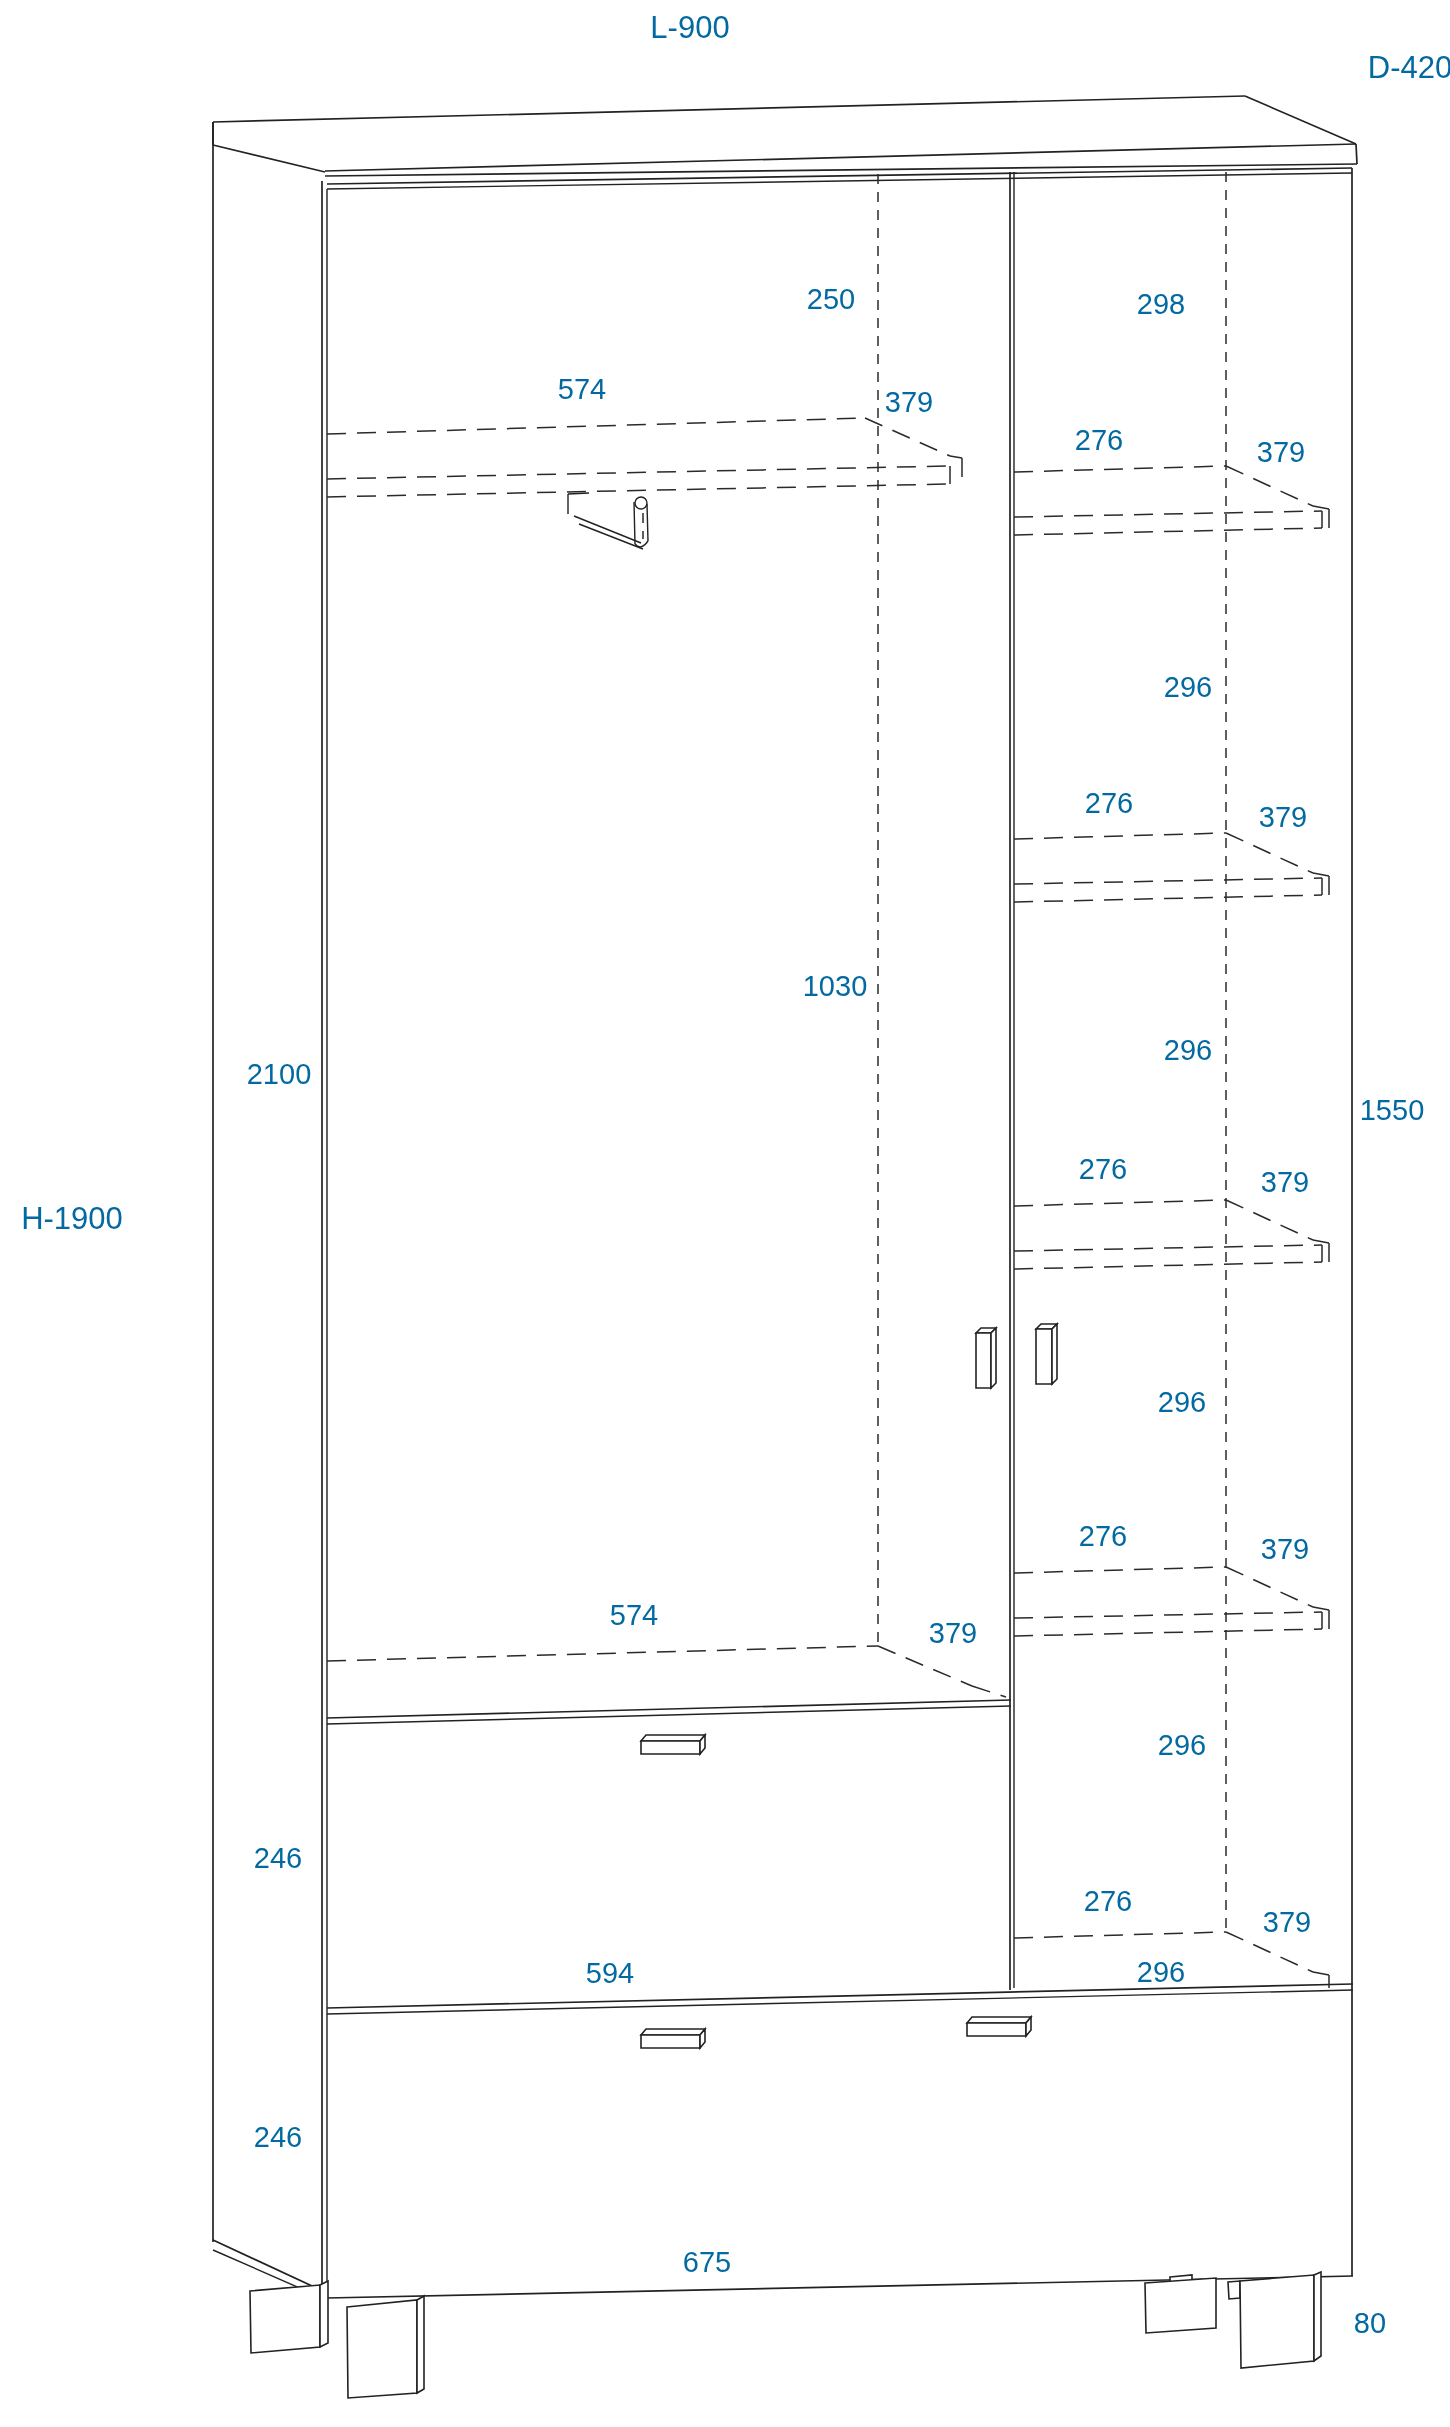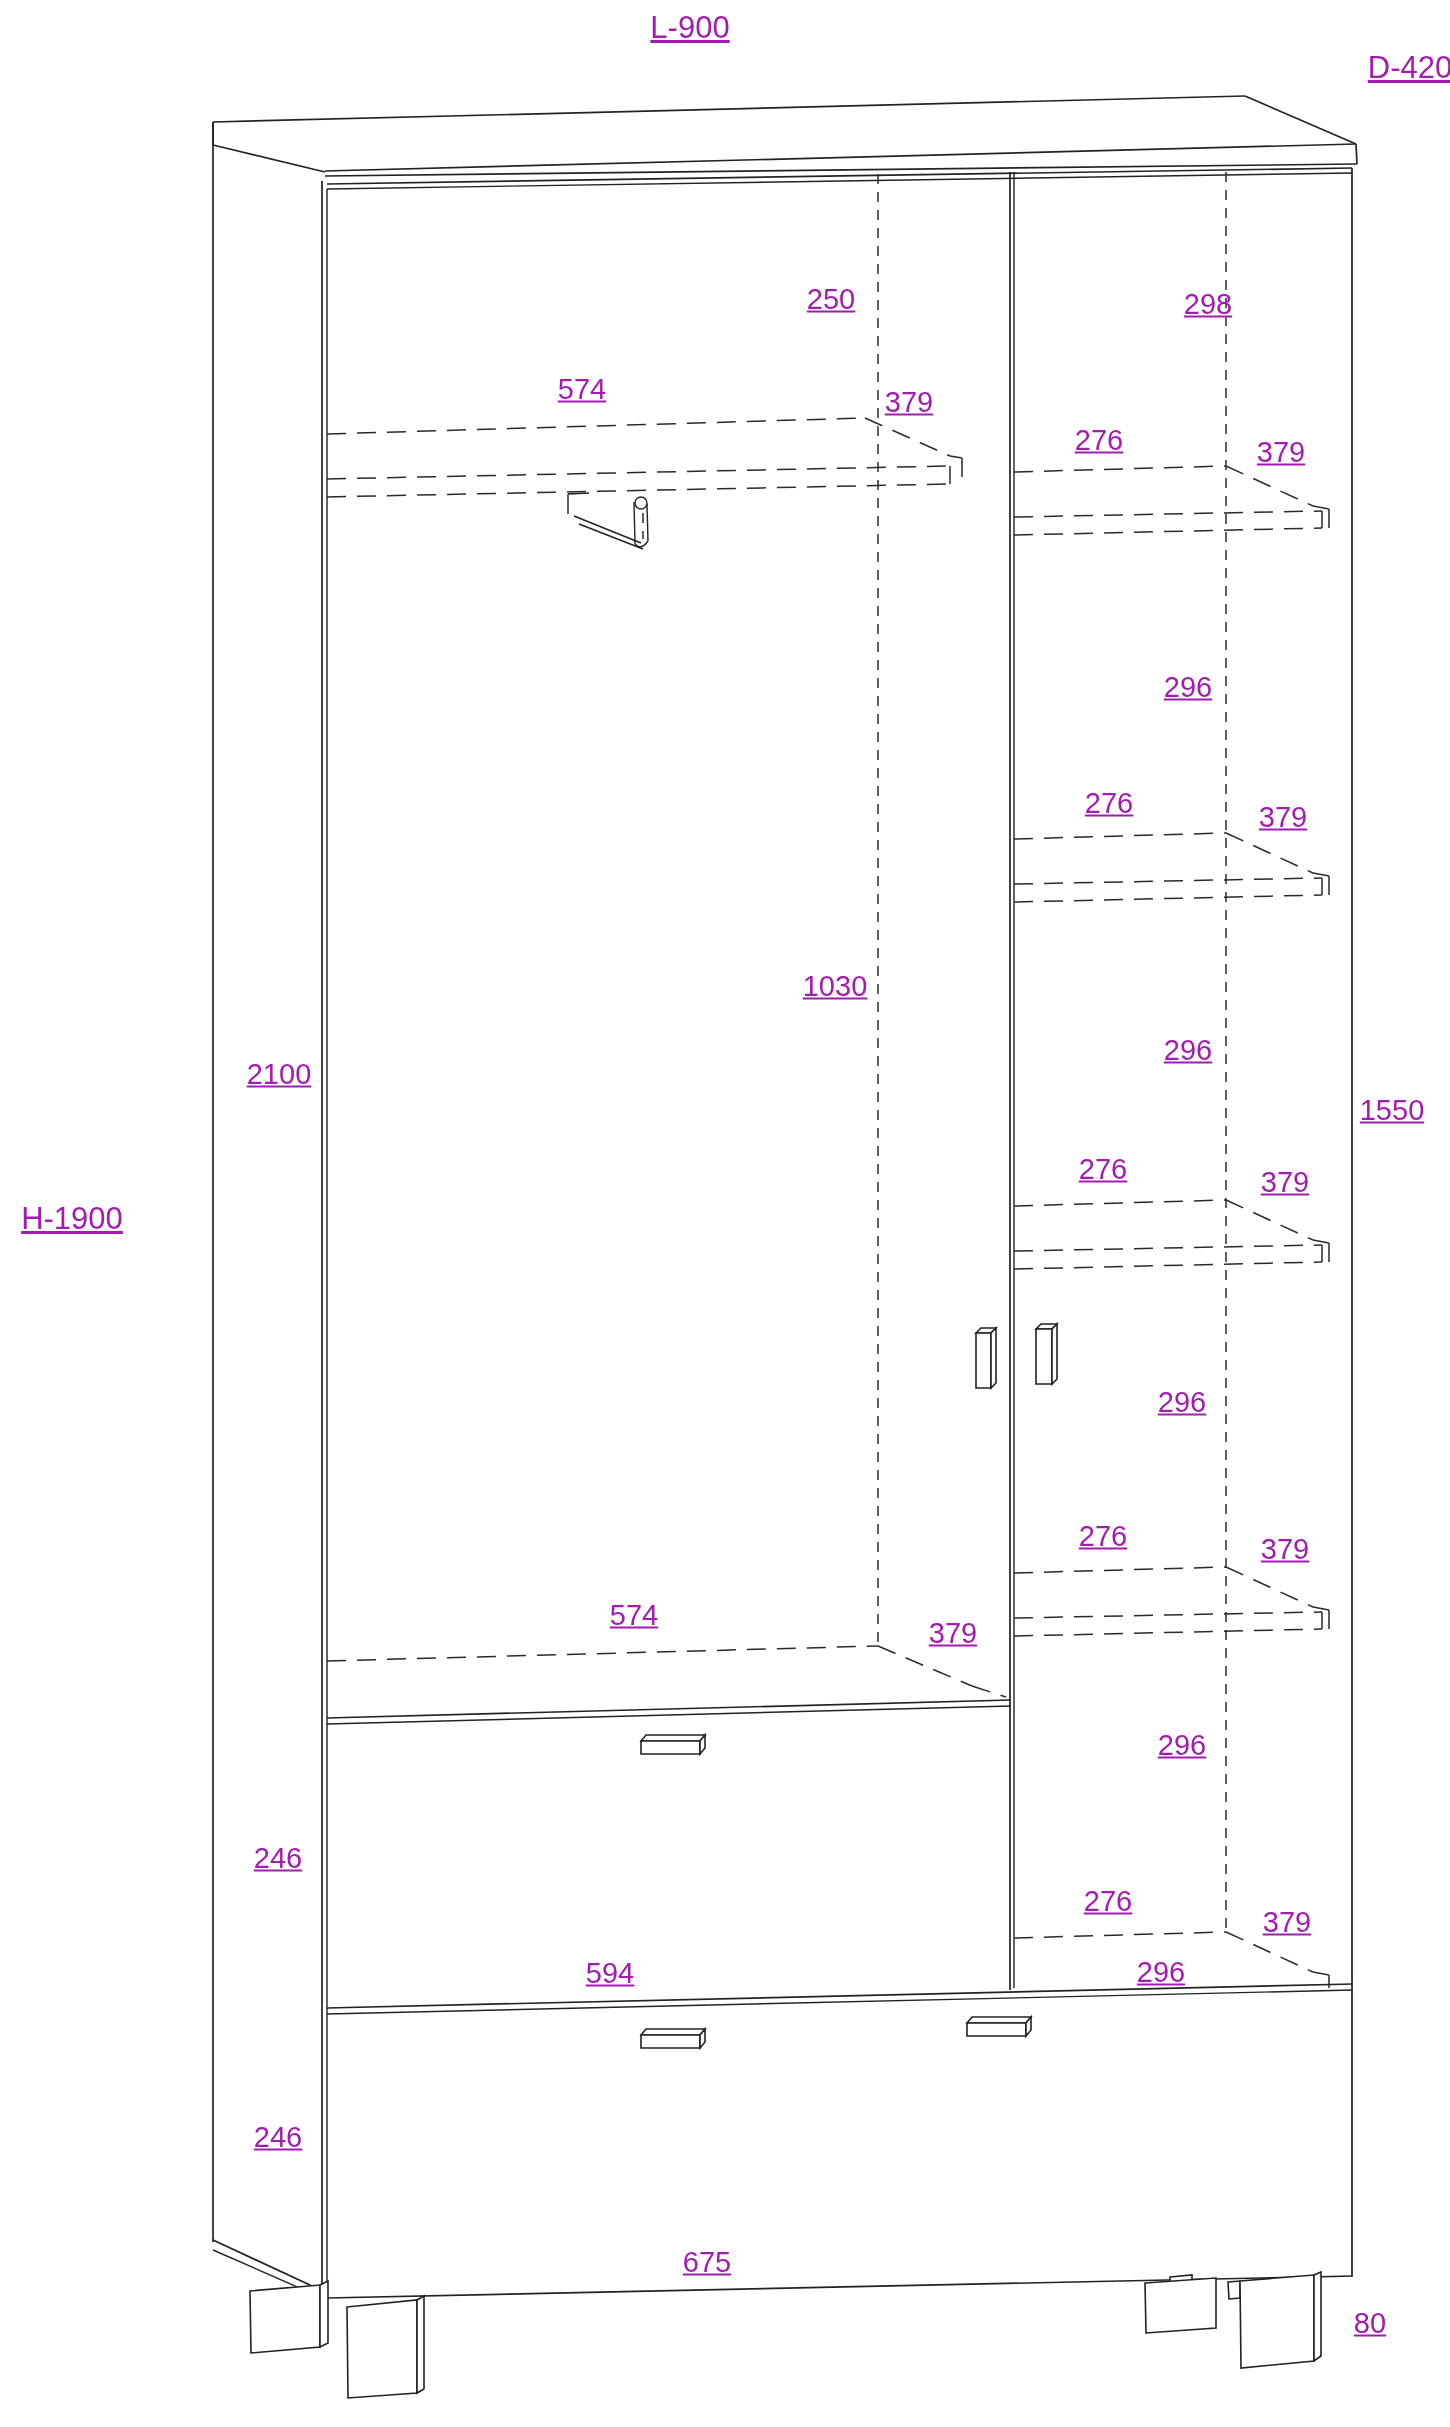--- a/index.html
+++ b/index.html
@@ -1,20 +1,20 @@
 <!DOCTYPE html>
 <html><head>
 <meta charset="utf-8">
 <style>
   html,body{margin:0;padding:0;background:#fff;}
   .stage{position:relative;width:1450px;height:2427px;background:#fff;overflow:hidden;
          font-family:"Liberation Sans", sans-serif;}
   .stage svg{position:absolute;left:0;top:0;}
-  .dim{position:absolute;transform:translate(-50%,-50%);font-size:29px;color:#a21caf;
-       white-space:nowrap;letter-spacing:0px;text-decoration:underline;}
+  .dim{position:absolute;transform:translate(-50%,-50%);font-size:29px;color:#0369a1;
+       white-space:nowrap;letter-spacing:0px;}
   .dim.big{font-size:31px;}
   path,line,rect,circle,ellipse{vector-effect:non-scaling-stroke;}
   .sl{fill:none;stroke:#222;stroke-width:1.7;stroke-linecap:butt;}
   .sl2{fill:none;stroke:#222;stroke-width:1.4;}
   .dash{fill:none;stroke:#2a2a2a;stroke-width:1.5;stroke-dasharray:19 11;}
   .dashs{fill:none;stroke:#2a2a2a;stroke-width:1.5;stroke-dasharray:10 8;}
   .wq{fill:#fff;stroke:#222;stroke-width:1.6;}
 </style>
 </head>
 <body>
@@ -175,21 +175,21 @@
     <path class="wq" d="M1240 2281 L1314 2275 L1314 2361 L1241 2368 Z"></path>
     <path class="wq" d="M1314 2275 L1321 2272 L1321 2356 L1314 2361 Z"></path>
   </g>
 </svg>
 
   <div class="dim big" style="left:690px;top:28px">L-900</div>
   <div class="dim big" style="left:1410px;top:68px">D-420</div>
   <div class="dim big" style="left:72px;top:1219px">H-1900</div>
 
   <div class="dim" style="left:831px;top:299px">250</div>
-  <div class="dim" style="left:1208px;top:304px">298</div>
+  <div class="dim" style="left:1161px;top:304px">298</div>
   <div class="dim" style="left:582px;top:389px">574</div>
   <div class="dim" style="left:909px;top:402px">379</div>
 
   <div class="dim" style="left:1099px;top:440px">276</div>
   <div class="dim" style="left:1281px;top:452px">379</div>
   <div class="dim" style="left:1188px;top:687px">296</div>
 
   <div class="dim" style="left:1109px;top:803px">276</div>
   <div class="dim" style="left:1283px;top:817px">379</div>
   <div class="dim" style="left:1188px;top:1050px">296</div>

